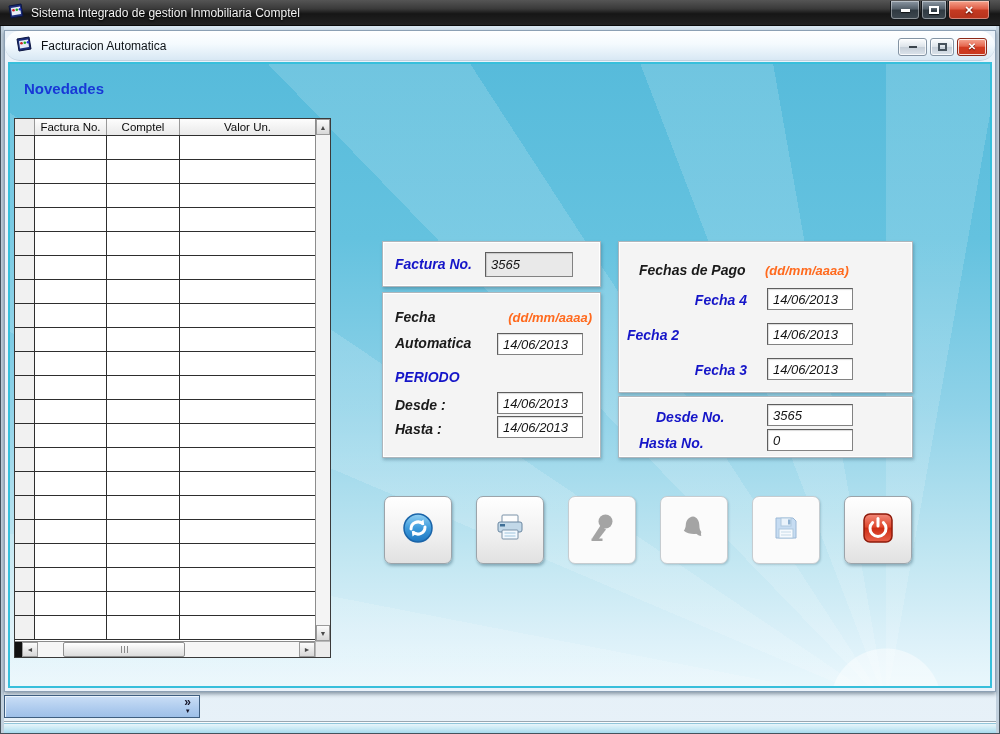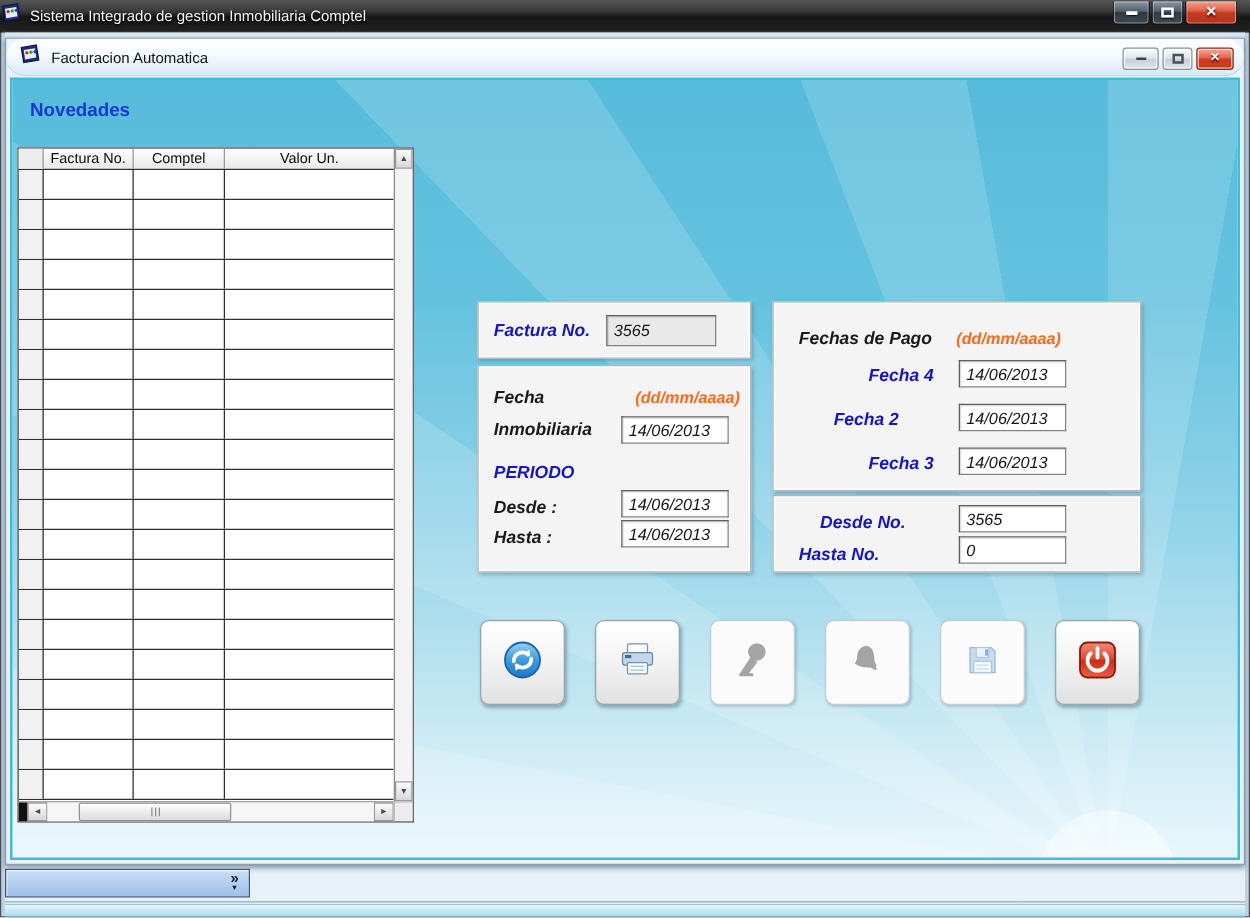--- a/index.html
+++ b/index.html
@@ -2,21 +2,21 @@
 <html><head>
 <meta charset="utf-8">
 <style>
   * { margin:0; padding:0; box-sizing:border-box; font-family:"Liberation Sans", sans-serif; }
   html,body { width:1000px; height:734px; overflow:hidden; }
   .screen { position:relative; width:1000px; height:734px; background:#C2D1DE; box-shadow:inset 0 0 0 1px #46525C; overflow:hidden; }
 
   
   .outer-titlebar { position:absolute; top:0; left:0; width:1000px; height:26px;
     background:linear-gradient(180deg,#555 0%,#3A3A3A 35%,#161616 55%,#222 100%);
-    border-bottom:1px solid #0B0B0B; display:flex; align-items:center; }
+    border-bottom:1px solid #0B0B0B; display:flex; align-items:center; padding-left:7px; }
   .outer-title { color:#F2F2F2; font-size:12px; margin-left:6px; text-shadow:0 1px 2px #000; white-space:nowrap; }
   .outer-controls { position:absolute; top:1px; right:10px; display:flex; gap:1px; }
   .aero-btn { height:19px; border:1px solid #14181C; border-top:none; border-radius:0 0 4px 4px;
     background:linear-gradient(180deg,#8C98A4 0%,#525E68 45%,#303A42 50%,#3E4850 100%);
     box-shadow:inset 0 0 0 1px rgba(255,255,255,.4); display:flex; align-items:center; justify-content:center; }
   .aero-btn.minb{width:30px} .aero-btn.maxb{width:26px}
   .aero-btn.closeb{width:42px; background:linear-gradient(180deg,#F5A28C 0%,#E0614A 42%,#C53A22 52%,#B5321C 100%);}
   .g-min{width:9px;height:3px;background:#FFF;box-shadow:0 1px 1px rgba(0,0,0,.7);}
   .g-max{width:10px;height:8px;border:2px solid #FFF;box-shadow:0 1px 1px rgba(0,0,0,.7);}
   .g-close{color:#FFF;font-size:11px;font-weight:bold;line-height:11px;text-shadow:0 1px 2px #4A0800;}
@@ -338,35 +338,35 @@
         </div>
 
         <div class="panel" style="left:372px;top:177px;width:219px;height:46px;">
           <span class="lbl blue" style="left:12px;top:14px;">Factura No.</span>
           <input class="tb gray" style="left: 102px; top: 10px; width: 88px; height: 25px;" readonly="" value="3565">
         </div>
 
         <div class="panel" style="left:372px;top:228px;width:219px;height:166px;">
           <span class="lbl black" style="left:12px;top:16px;">Fecha</span>
           <span class="lbl orange" style="right:8px;top:17px;">(dd/mm/aaaa)</span>
-          <span class="lbl black" style="left:12px;top:42px;">Inmobiliaria</span>
+          <span class="lbl black" style="left:12px;top:42px;">Automatica</span>
           <input class="tb" style="left: 114px; top: 40px; width: 86px;" readonly="" value="14/06/2013">
           <span class="lbl blue" style="left:12px;top:76px;">PERIODO</span>
           <span class="lbl black" style="left:12px;top:104px;">Desde :</span>
           <input class="tb" style="left: 114px; top: 99px; width: 86px;" readonly="" value="14/06/2013">
           <span class="lbl black" style="left:12px;top:128px;">Hasta :</span>
           <input class="tb" style="left: 114px; top: 123px; width: 86px;" readonly="" value="14/06/2013">
         </div>
 
         <div class="panel" style="left:608px;top:177px;width:295px;height:152px;">
           <span class="lbl black" style="left:20px;top:20px;">Fechas de Pago</span>
           <span class="lbl orange" style="left:146px;top:21px;">(dd/mm/aaaa)</span>
           <span class="lbl blue" style="left:20px;top:50px;width:108px;text-align:right;">Fecha 4</span>
           <input class="tb" style="left: 148px; top: 46px; width: 86px;" readonly="" value="14/06/2013">
-          <span class="lbl blue" style="left:20px;top:85px;width:108px;text-align:center;">Fecha 2</span>
+          <span class="lbl blue" style="left:8px;top:85px;width:108px;text-align:left;">Fecha 2</span>
           <input class="tb" style="left: 148px; top: 81px; width: 86px;" readonly="" value="14/06/2013">
           <span class="lbl blue" style="left:20px;top:120px;width:108px;text-align:right;">Fecha 3</span>
           <input class="tb" style="left: 148px; top: 116px; width: 86px;" readonly="" value="14/06/2013">
         </div>
 
         <div class="panel" style="left:608px;top:332px;width:295px;height:62px;">
           <span class="lbl blue" style="left:37px;top:12px;">Desde No.</span>
           <input class="tb" style="left: 148px; top: 7px; width: 86px;" readonly="" value="3565">
           <span class="lbl blue" style="left:20px;top:38px;">Hasta No.</span>
           <input class="tb" style="left: 148px; top: 32px; width: 86px;" readonly="" value="0">

